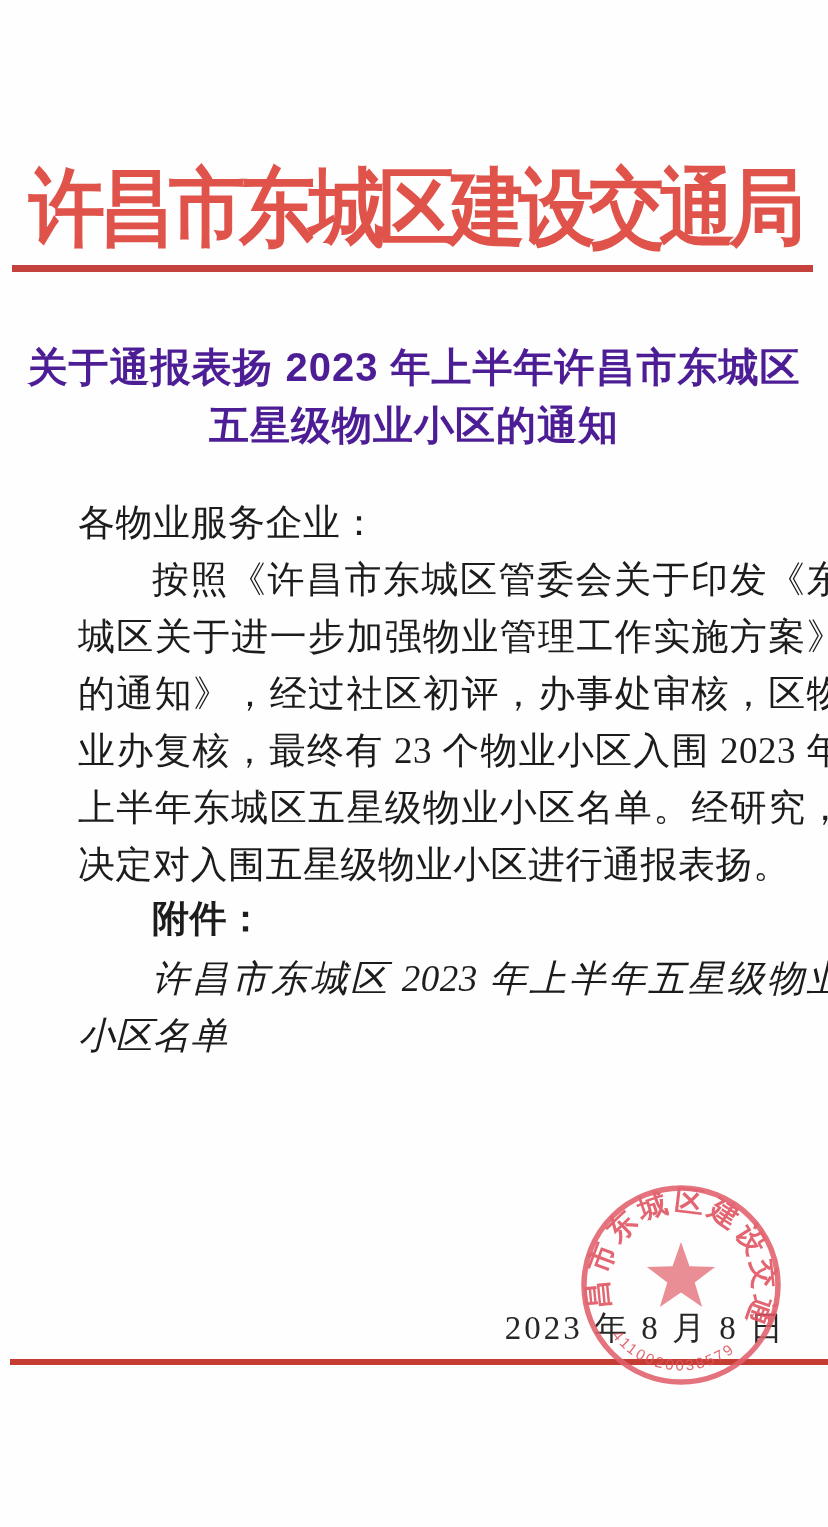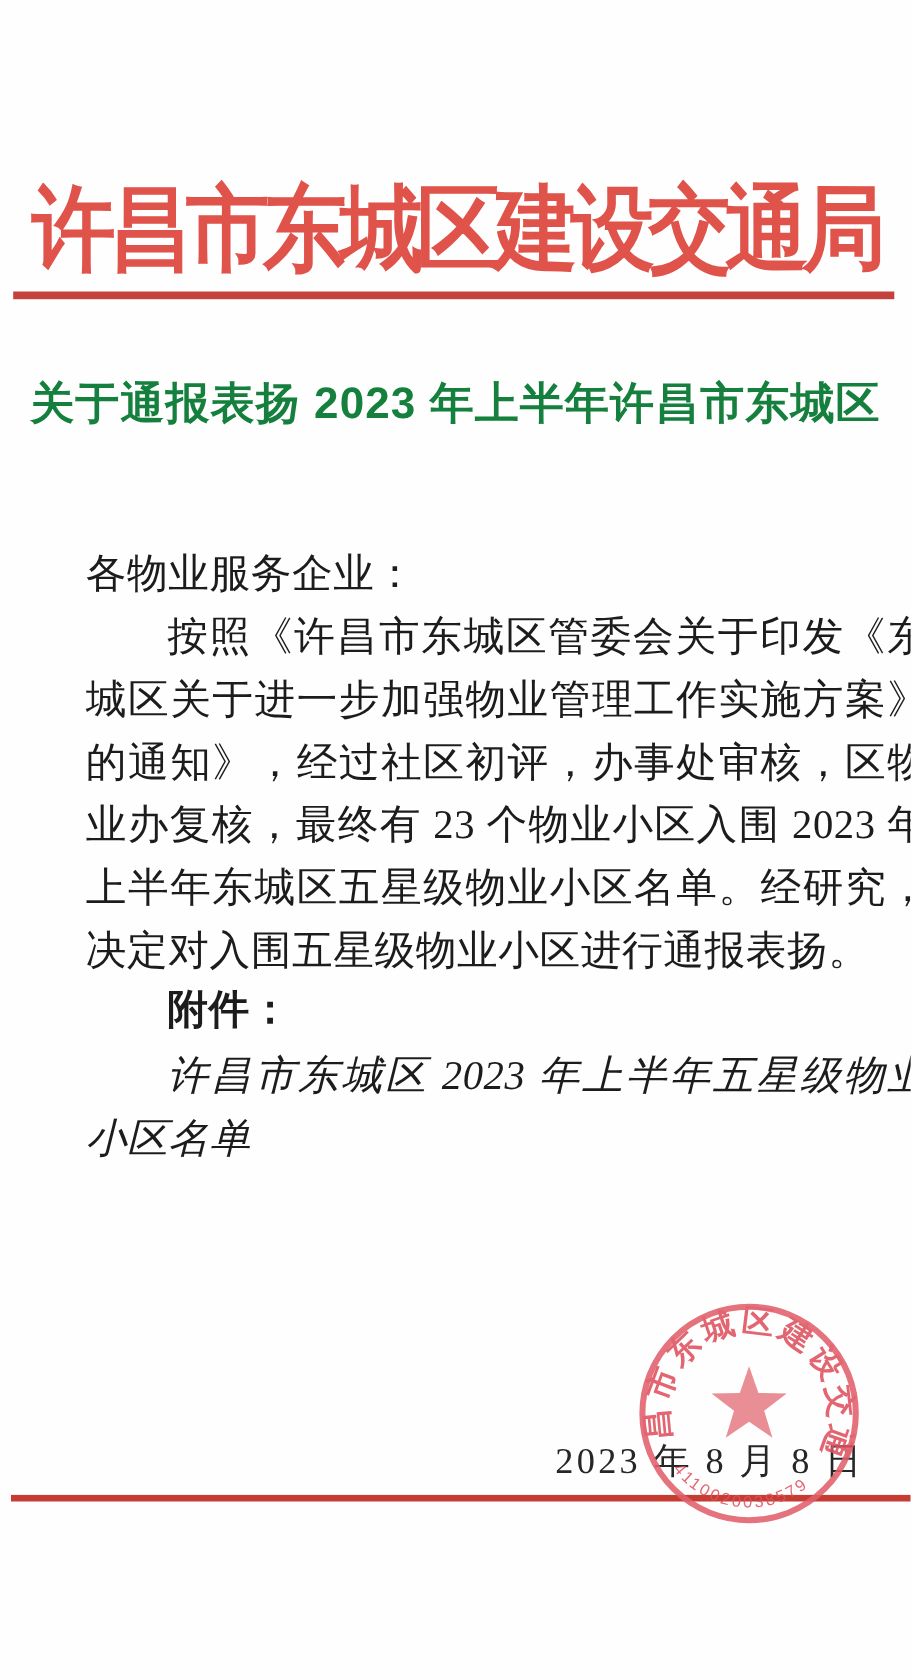--- a/index.html
+++ b/index.html
@@ -36,21 +36,21 @@
 
   
   .doc-title {
     position: absolute;
     top: 338px; left: 0; right: 0;
     text-align: center;
     font-family: "Liberation Sans", "DejaVu Sans", sans-serif;
     font-weight: 600;
     font-size: 40px;
     line-height: 58px;
-    color: #15803d;
+    color: #4c1d95;
     letter-spacing: 1px;
   }
 
   
   .body-block {
     position: absolute;
     top: 494px; left: 30px;
     width: 766px;
     font-size: 37px;
     line-height: 57px;
@@ -113,20 +113,21 @@
 <body>
 
 <div class="page">
 
   <div class="letterhead">许昌市东城区建设交通局</div>
 
   <div class="letterhead-rule"></div>
 
   <div class="doc-title">
     <span>关于通报表扬 2023 年上半年许昌市东城区</span><br>
+    <span>五星级物业小区的通知</span>
   </div>
 
   <div class="body-block">
     <p class="salutation">各物业服务企业：</p>
     <p class="para">按照《许昌市东城区管委会关于印发《东城区关于进一步加强物业管理工作实施方案》的通知》，经过社区初评，办事处审核，区物业办复核，最终有 23 个物业小区入围 2023 年上半年东城区五星级物业小区名单。经研究，决定对入围五星级物业小区进行通报表扬。</p>
     <p class="attachment-label">附件：</p>
     <p class="attachment-item">许昌市东城区 2023 年上半年五星级物业小区名单</p>
   </div>
 
   <div class="issue-date">2023 年 8 月 8 日</div>

